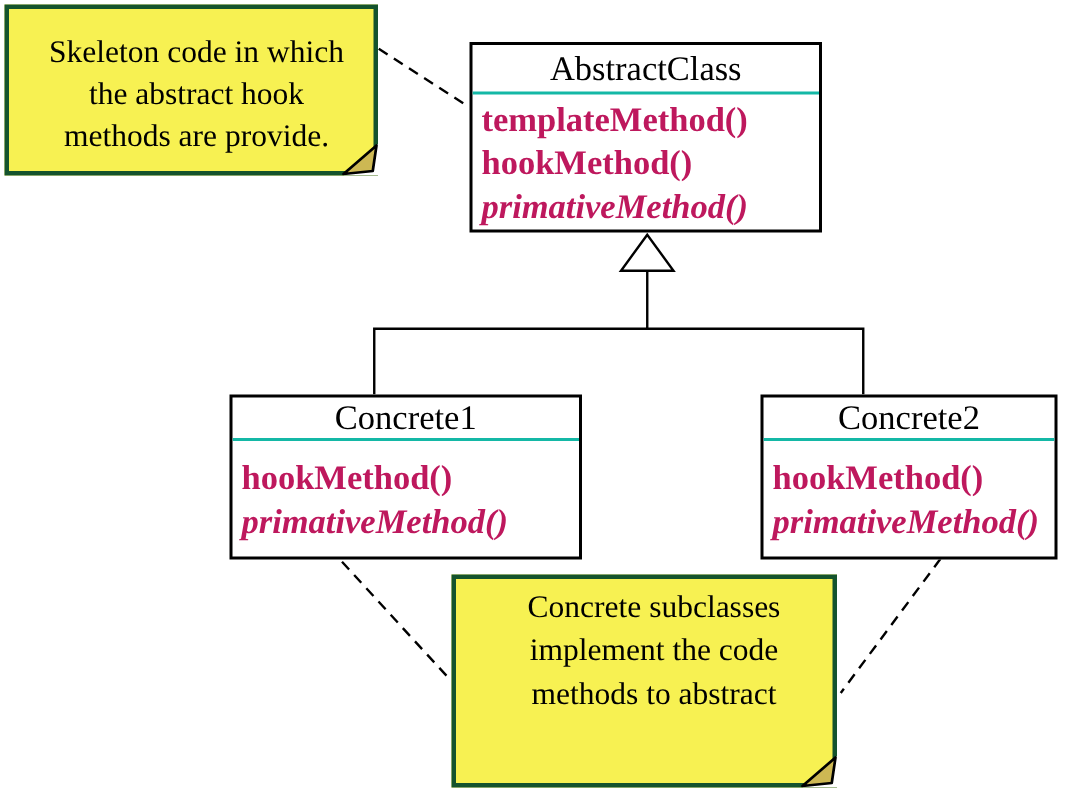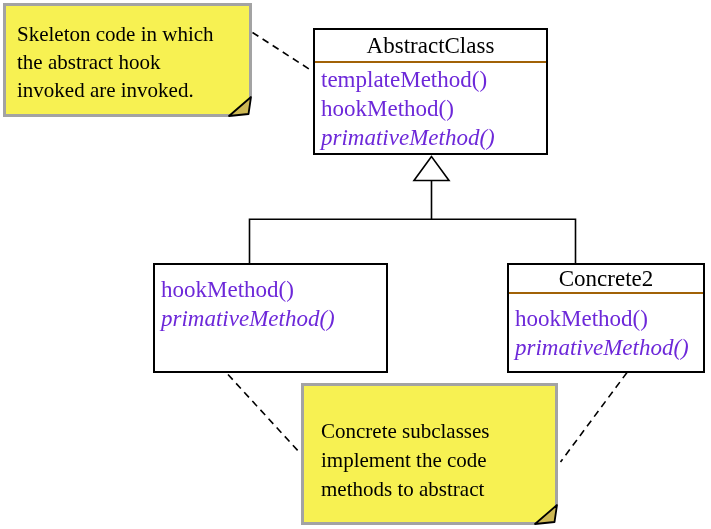--- a/index.html
+++ b/index.html
@@ -18,42 +18,43 @@
     box-sizing:border-box;
     background:#ffffff;
     border:2px solid #000;
     overflow:hidden;
   }
   .uml-title{
     box-sizing:border-box;
     text-align:center;
     font-size:23px;
     color:#000;
-    border-bottom:2px solid #a16207;
+    border-bottom:2px solid #14b8a6;
     white-space:nowrap;
   }
   .uml-title.tall{height:33px;line-height:31px;}
   .uml-title.short{height:29px;line-height:27px;}
-  .uml-methods{font-size:23px;color:#6d28d9;}
+  .uml-methods{font-size:23px;color:#be185d;font-weight:bold;}
   .uml-methods.abstract-pad{padding:2px 0 0 6px;}
   .uml-methods.concrete-pad{padding:10px 0 0 6px;}
   .uml-method{line-height:29px;white-space:nowrap;}
   .uml-method.italic{font-style:italic;}
 
   
   .note{
     position:absolute;
     box-sizing:border-box;
     background:#F7F152;
-    border:3px solid #a3a3a3;
+    border:3px solid #14532d;
     color:#000;
+    text-align:center;
   }
   .note-text{font-size:21px;}
   #note-top .note-text{padding:14px 4px 0 11px;line-height:28px;}
-  #note-bottom .note-text{padding:31px 4px 0 17px;line-height:29px;}
+  #note-bottom .note-text{padding:4px 4px 0 17px;line-height:29px;}
   .note-line{white-space:nowrap;}
   .fold{position:absolute;right:-3px;bottom:-3px;}
 </style>
 </head>
 <body>
 
 <div id="canvas">
 
   <svg id="connector-layer" width="711" height="529" viewBox="0 0 711 529">
 
@@ -62,38 +63,39 @@
     <line x1="627" y1="372.5" x2="560.5" y2="462" stroke="#000" stroke-width="1.6" stroke-dasharray="7 5"></line>
 
     <path d="M431.5 181 L431.5 219.2 M249.5 263 L249.5 219.2 L575.5 219.2 L575.5 263" fill="none" stroke="#000" stroke-width="1.6"></path>
     <polygon points="431.5,156.5 414,180.5 449,180.5" fill="#ffffff" stroke="#000" stroke-width="1.6"></polygon>
   </svg>
 
   <div class="note" id="note-top" style="left:3px;top:3px;width:249px;height:114px;">
     <div class="note-text">
       <div class="note-line">Skeleton code in which</div>
       <div class="note-line">the abstract hook</div>
-      <div class="note-line">invoked are invoked.</div>
+      <div class="note-line">methods are provide.</div>
     </div>
     <svg class="fold" width="26" height="22" viewBox="0 0 26 22">
       <polygon points="3,22 26,1 26,22" fill="#ffffff"></polygon>
       <polygon points="3,21 25,2 22.5,19" fill="#CDB853" stroke="#000" stroke-width="1.8" stroke-linejoin="round"></polygon>
     </svg>
   </div>
 
   <div class="uml-class" style="left:313px;top:28px;width:235px;height:127px;">
     <div class="uml-title tall">AbstractClass</div>
     <div class="uml-methods abstract-pad">
       <div class="uml-method">templateMethod()</div>
       <div class="uml-method">hookMethod()</div>
       <div class="uml-method italic">primativeMethod()</div>
     </div>
   </div>
 
   <div class="uml-class" style="left:153px;top:263px;width:235px;height:110px;">
+    <div class="uml-title short">Concrete1</div>
     <div class="uml-methods concrete-pad">
       <div class="uml-method">hookMethod()</div>
       <div class="uml-method italic">primativeMethod()</div>
     </div>
   </div>
 
   <div class="uml-class" style="left:507px;top:263px;width:198px;height:110px;">
     <div class="uml-title short">Concrete2</div>
     <div class="uml-methods concrete-pad">
       <div class="uml-method">hookMethod()</div>

